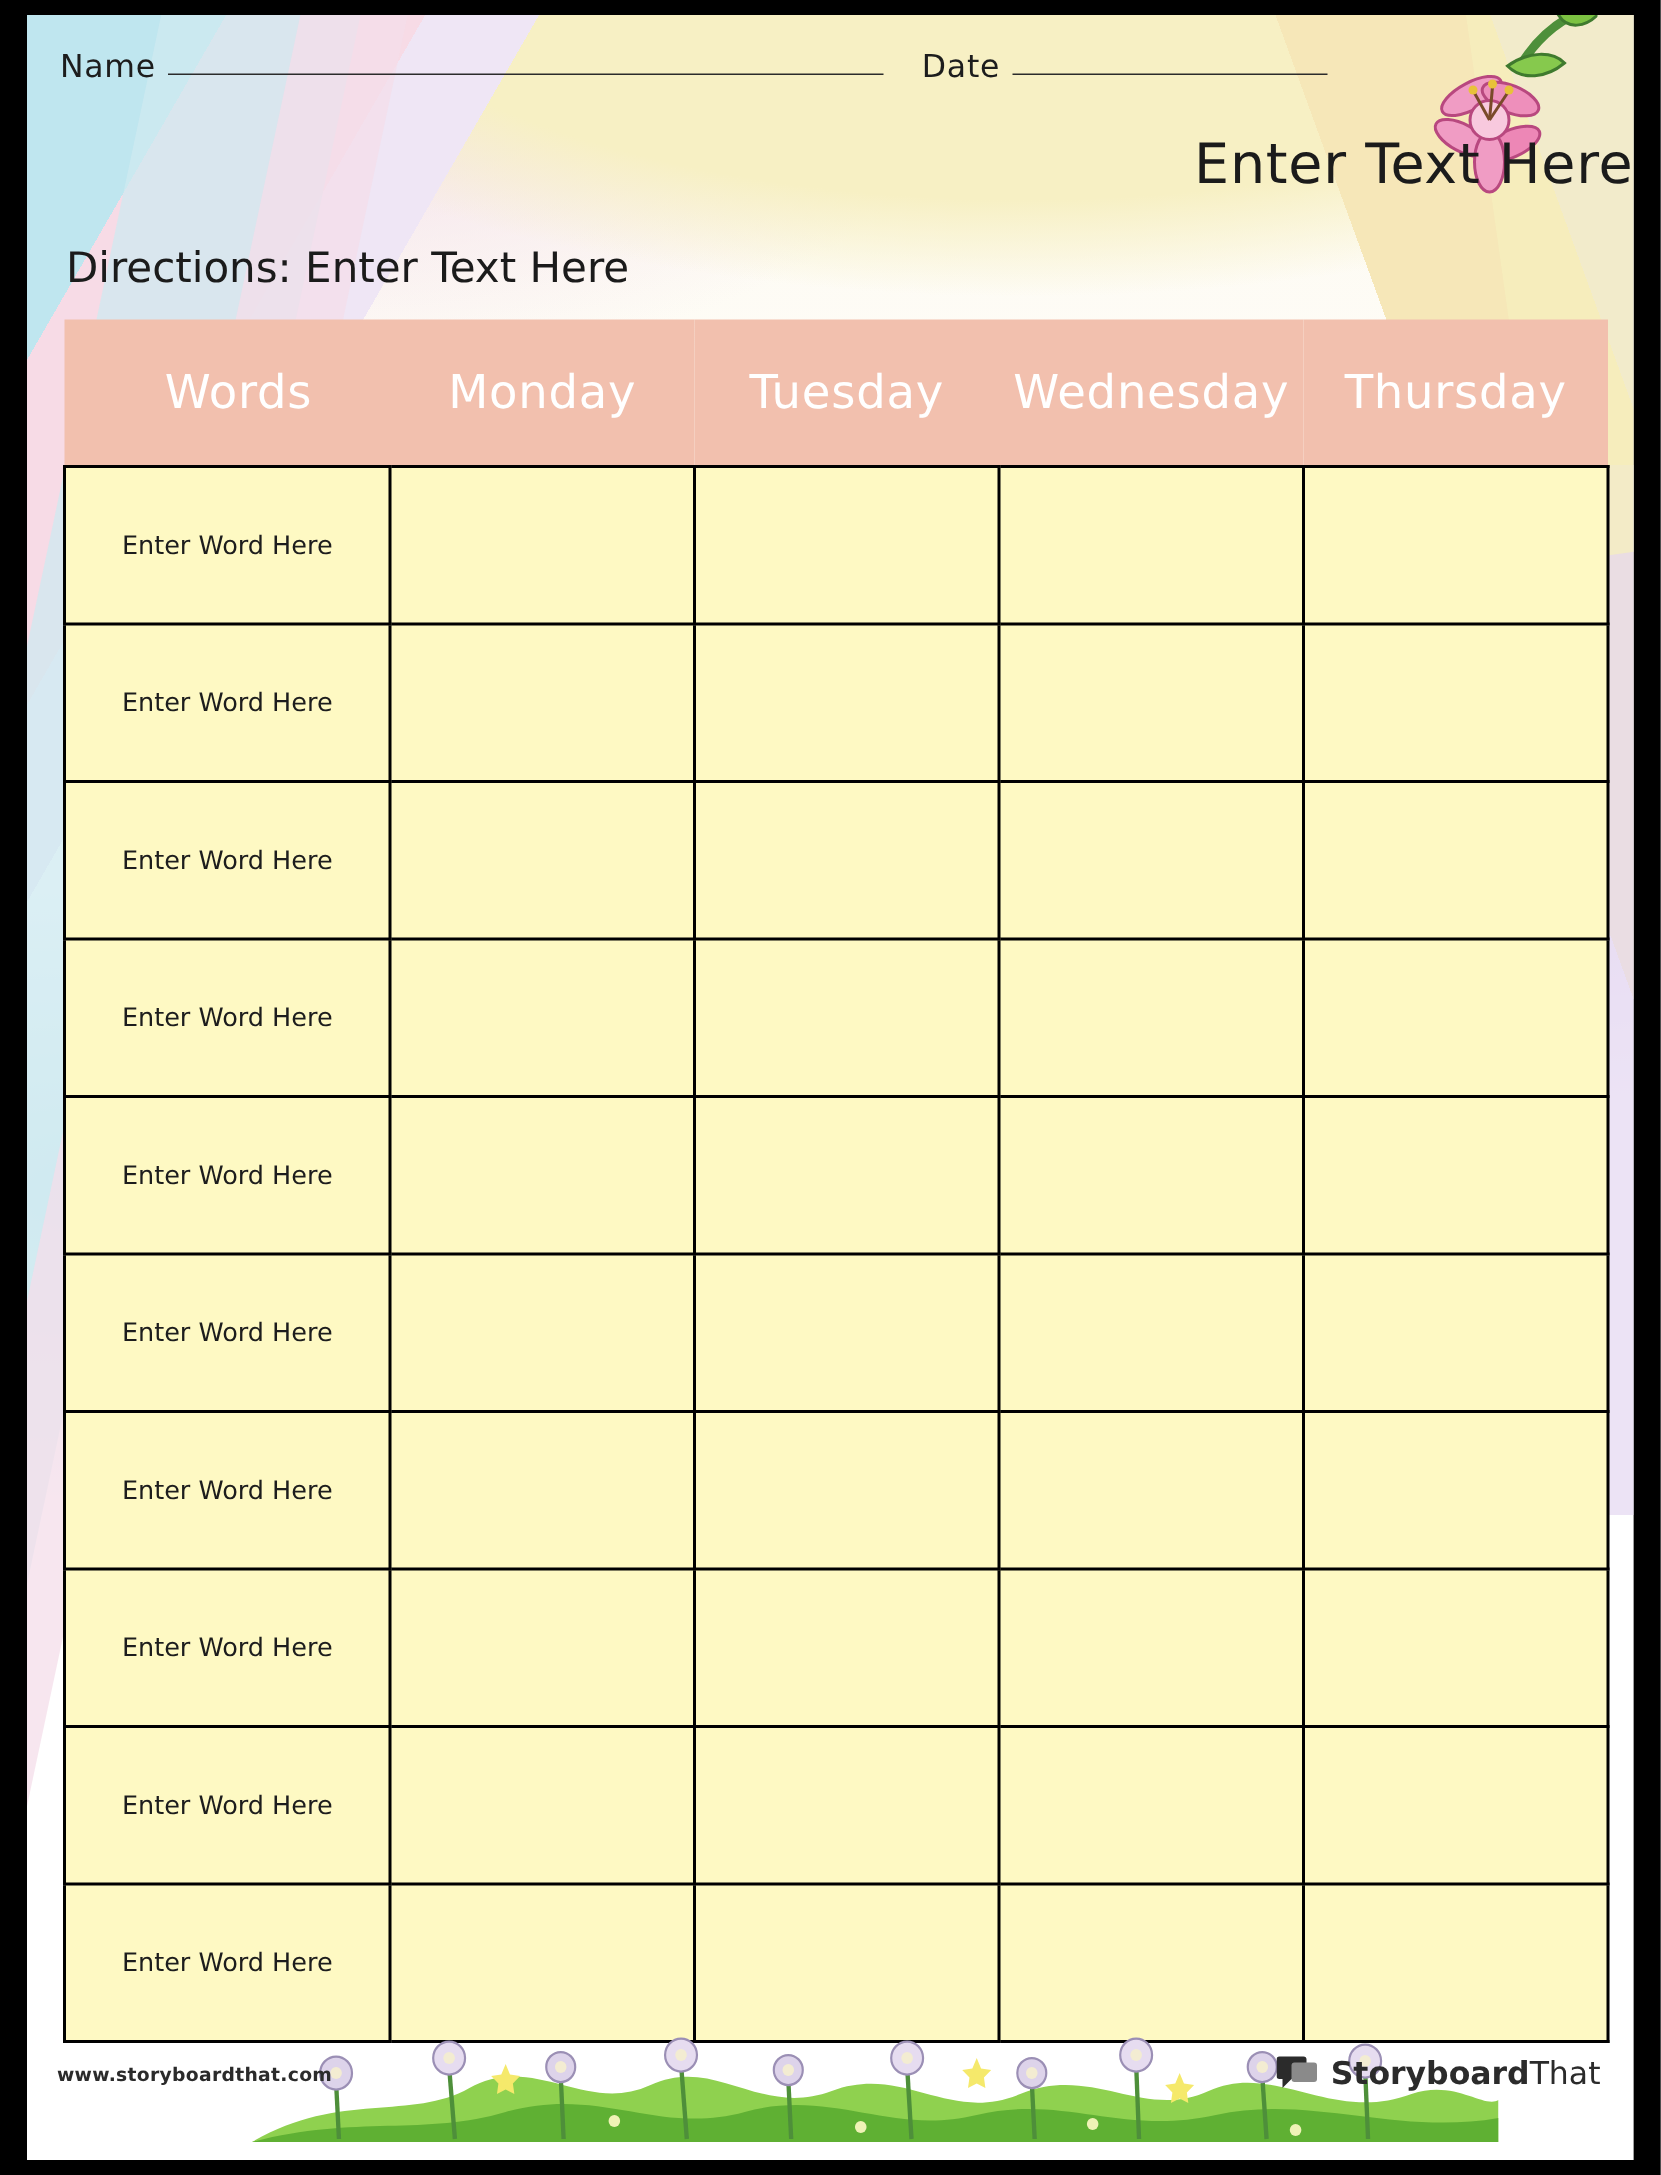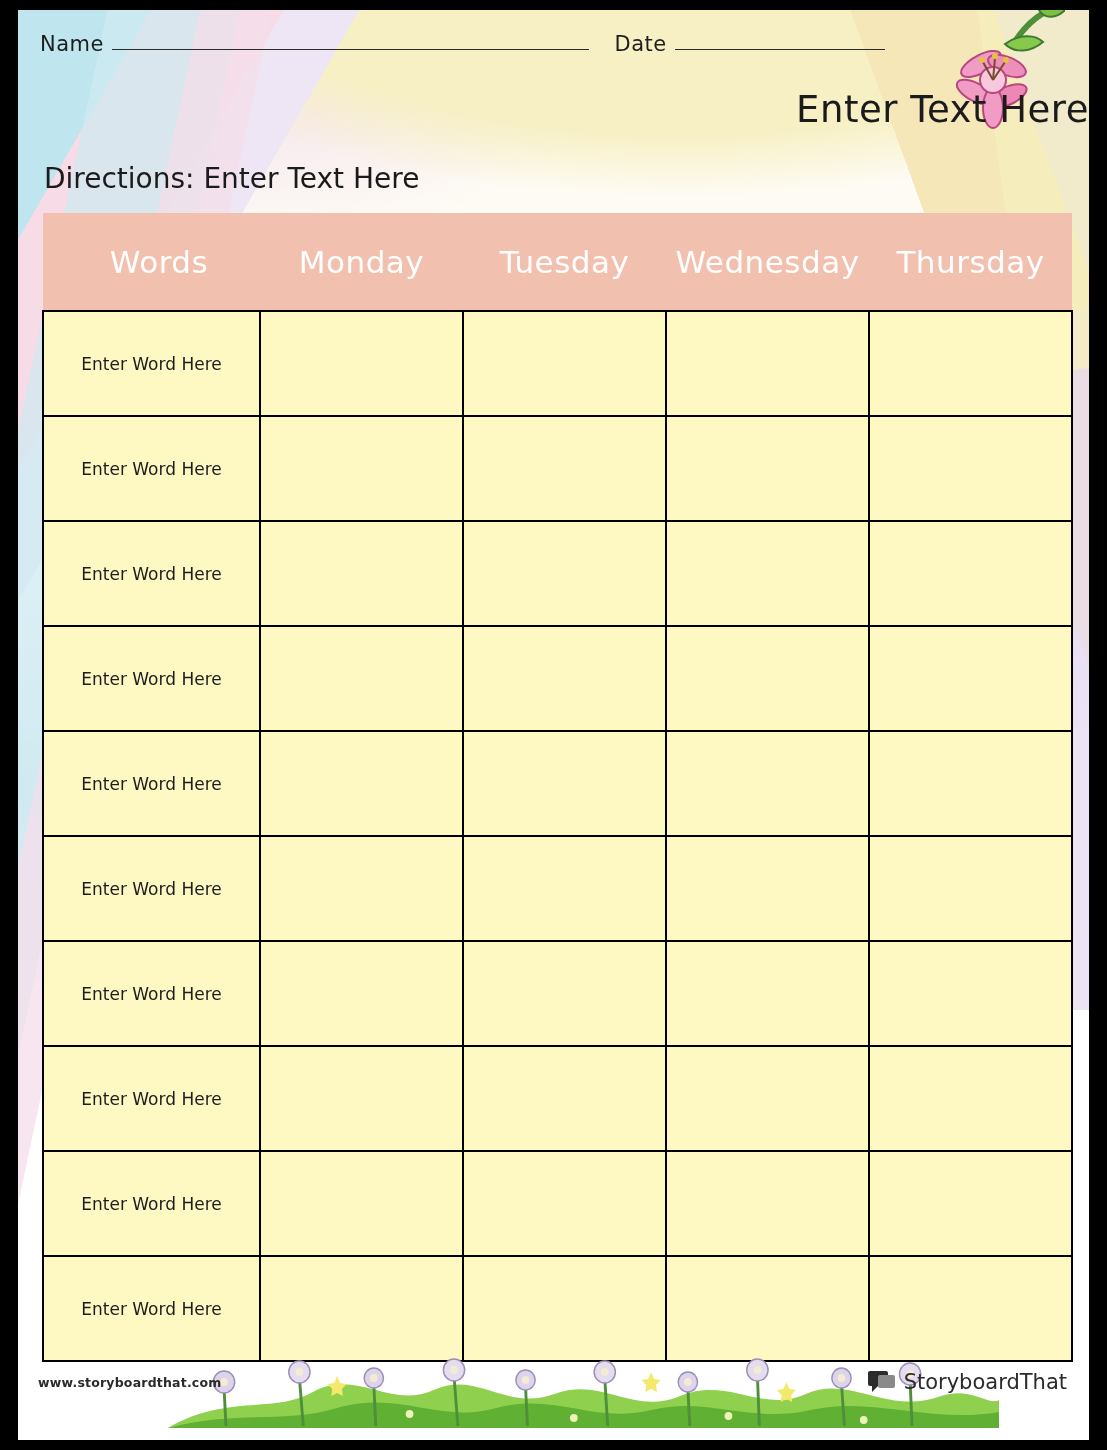--- a/index.html
+++ b/index.html
@@ -175,21 +175,21 @@
   }
   .brand-mark {
     width: 28px; height: 24px;
     position: relative;
   }
   .brand-text {
     font-size: 21px;
     color: #2b2b2b;
     font-family: "DejaVu Sans", sans-serif;
   }
-  .brand-text b { font-weight: normal; }
+  .brand-text b { font-weight: bold; }
 </style>
 </head>
 <body>
 
 <div class="page">
 
   <div class="bg"></div>
   <div class="bg-stripe s1"></div>
   <div class="bg-stripe s2"></div>
   <div class="bg-stripe s3"></div>

